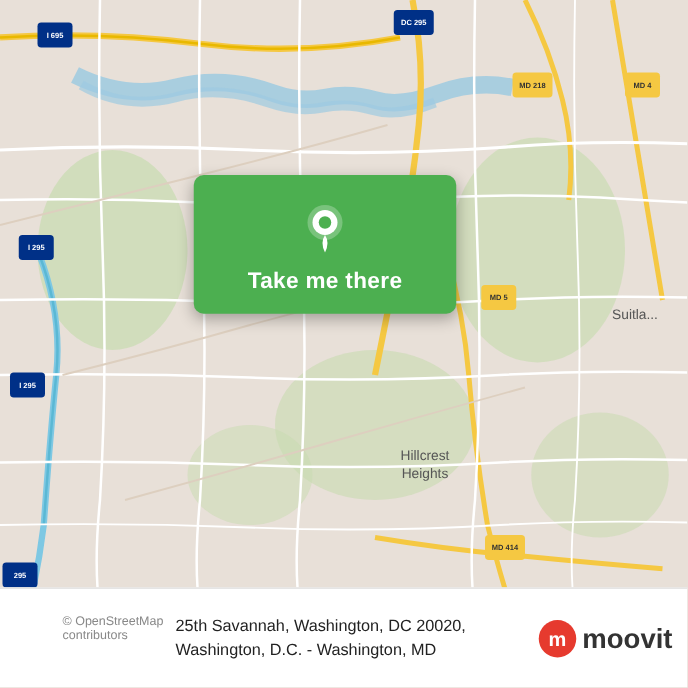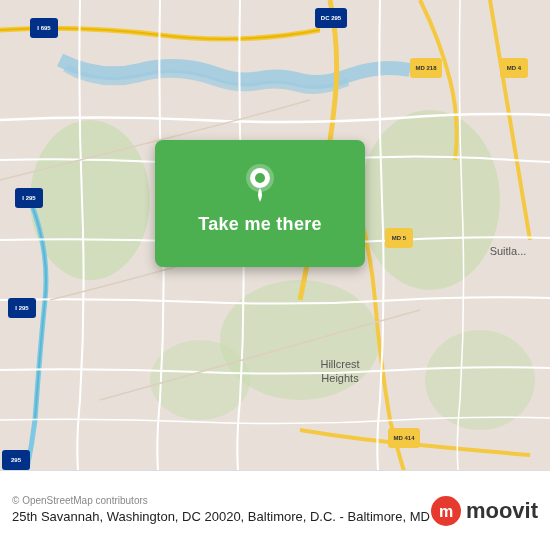--- a/index.html
+++ b/index.html
@@ -38,23 +38,24 @@
       background: #ffffff;
       display: flex;
       align-items: center;
       justify-content: space-between;
       padding: 8px 12px;
       border-top: 1px solid #ddd;
     }
 
     #info-left {
       display: flex;
-      flex-direction: column;
+      flex-direction: row;
       gap: 2px;
       flex: 1;
+      margin-left: 38px;
     }
 
     #copyright-text {
       font-size: 10px;
       color: #888;
     }
 
     #address-text {
       font-size: 13px;
       color: #222;
@@ -81,21 +82,21 @@
     }
 
     
     #button-card {
       position: absolute;
       top: 140px;
       left: 155px;
       width: 210px;
       background: #4caf50;
       border-radius: 8px;
-      padding: 20px 16px 32px 16px;
+      padding: 20px 16px 16px 16px;
       display: flex;
       flex-direction: column;
       align-items: center;
       box-shadow: 0 4px 12px rgba(0,0,0,0.3);
     }
 
     #location-pin-icon {
       width: 44px;
       height: 44px;
       margin-bottom: 10px;
@@ -216,21 +217,21 @@
 
       <path d="M 22 28 Q 18 34 22 42 Q 26 34 22 28" fill="white"></path>
     </svg>
 
     <button id="take-me-there-btn">Take me there</button>
   </div>
 
   <div id="info-bar">
     <div id="info-left">
       <span id="copyright-text">© OpenStreetMap contributors</span>
-      <span id="address-text">25th Savannah, Washington, DC 20020, Baltimore, D.C. - Baltimore, MD</span>
+      <span id="address-text">25th Savannah, Washington, DC 20020, Washington, D.C. - Washington, MD</span>
     </div>
 
     <div id="moovit-logo">
       <svg id="moovit-icon" viewBox="0 0 32 32" xmlns="http://www.w3.org/2000/svg">
 
         <circle cx="16" cy="16" r="15" fill="#e63a2e"></circle>
         <text x="16" y="22" text-anchor="middle" font-size="16" fill="white" font-weight="bold" font-family="Arial">m</text>
       </svg>
       <span id="moovit-text">moovit</span>
     </div>

